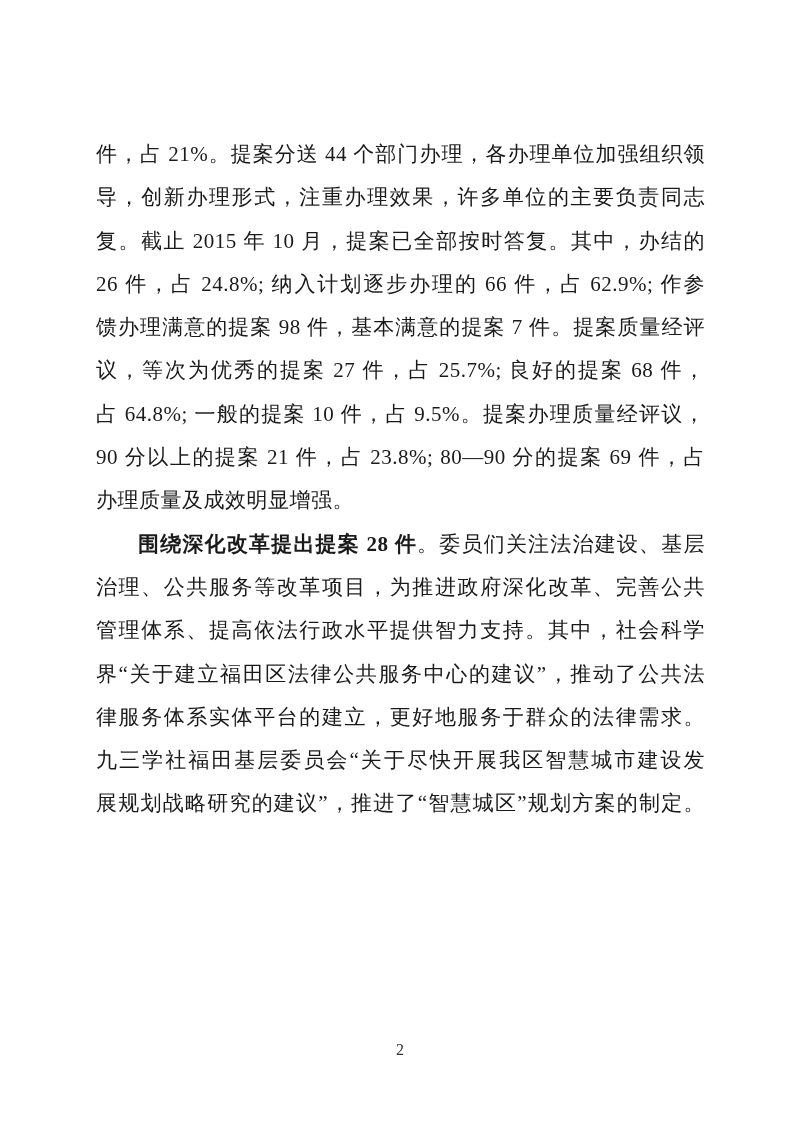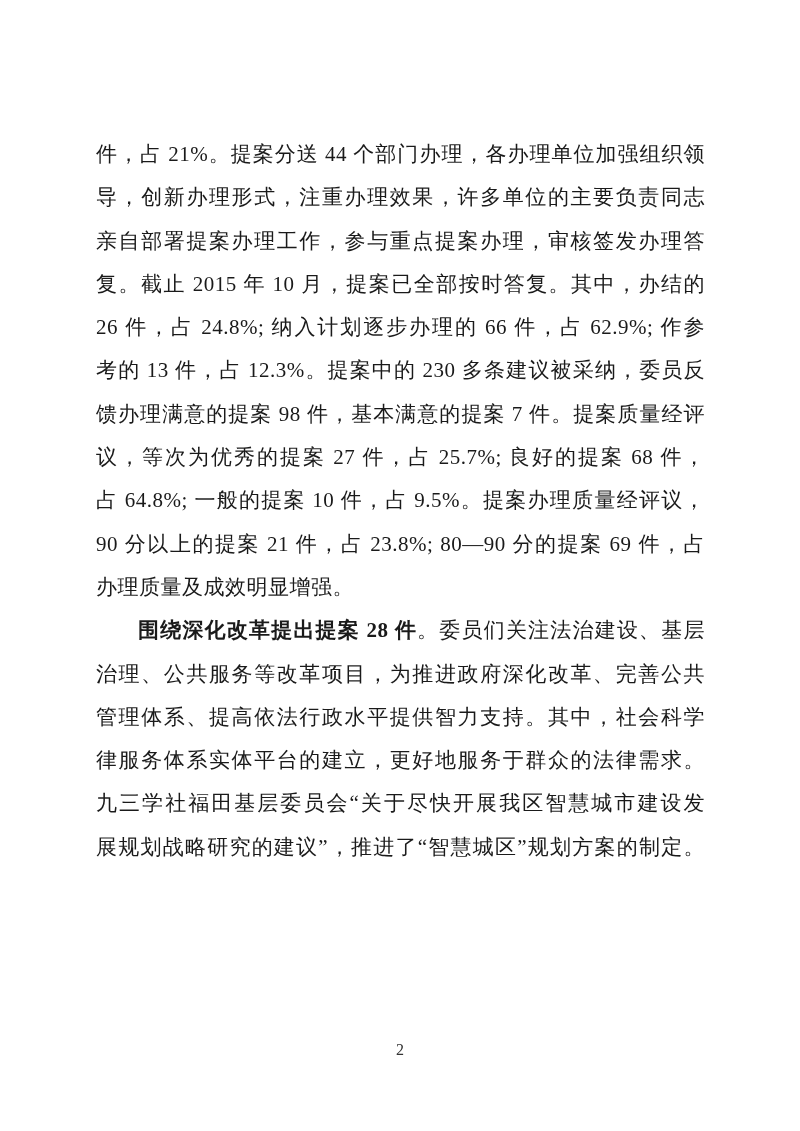--- a/index.html
+++ b/index.html
@@ -54,35 +54,34 @@
 </head>
 <body>
 
 <div class="page">
 
   <div class="text-block">
 
     <div>
       <div class="line">件，占 21%。提案分送 44 个部门办理，各办理单位加强组织领</div>
       <div class="line">导，创新办理形式，注重办理效果，许多单位的主要负责同志</div>
-      <div class="line">亲自部署提案办理工作，参与重点提案办理，审核签发办理答</div>
       <div class="line">复。截止 2015 年 10 月，提案已全部按时答复。其中，办结的</div>
       <div class="line">26 件，占 24.8%; 纳入计划逐步办理的 66 件，占 62.9%; 作参</div>
-      <div class="line">考的 13 件，占 12.3%。提案中的 230 多条建议被采纳，委员反</div>
       <div class="line">馈办理满意的提案 98 件，基本满意的提案 7 件。提案质量经评</div>
       <div class="line">议，等次为优秀的提案 27 件，占 25.7%; 良好的提案 68 件，</div>
       <div class="line">占 64.8%; 一般的提案 10 件，占 9.5%。提案办理质量经评议，</div>
       <div class="line">90 分以上的提案 21 件，占 23.8%; 80—90 分的提案 69 件，占</div>
       <div class="line short-last">办理质量及成效明显增强。</div>
     </div>
 
     <div>
       <div class="line indent-first"><span class="lead-bold">围绕深化改革提出提案 28 件</span><span>。委员们关注法治建设、基层</span></div>
       <div class="line">治理、公共服务等改革项目，为推进政府深化改革、完善公共</div>
       <div class="line">管理体系、提高依法行政水平提供智力支持。其中，社会科学</div>
+      <div class="line">界“关于建立福田区法律公共服务中心的建议”，推动了公共法</div>
       <div class="line">律服务体系实体平台的建立，更好地服务于群众的法律需求。</div>
       <div class="line">九三学社福田基层委员会“关于尽快开展我区智慧城市建设发</div>
       <div class="line">展规划战略研究的建议”，推进了“智慧城区”规划方案的制定。</div>
     </div>
 
   </div>
 
   <div class="page-number">2</div>
 
 </div>

